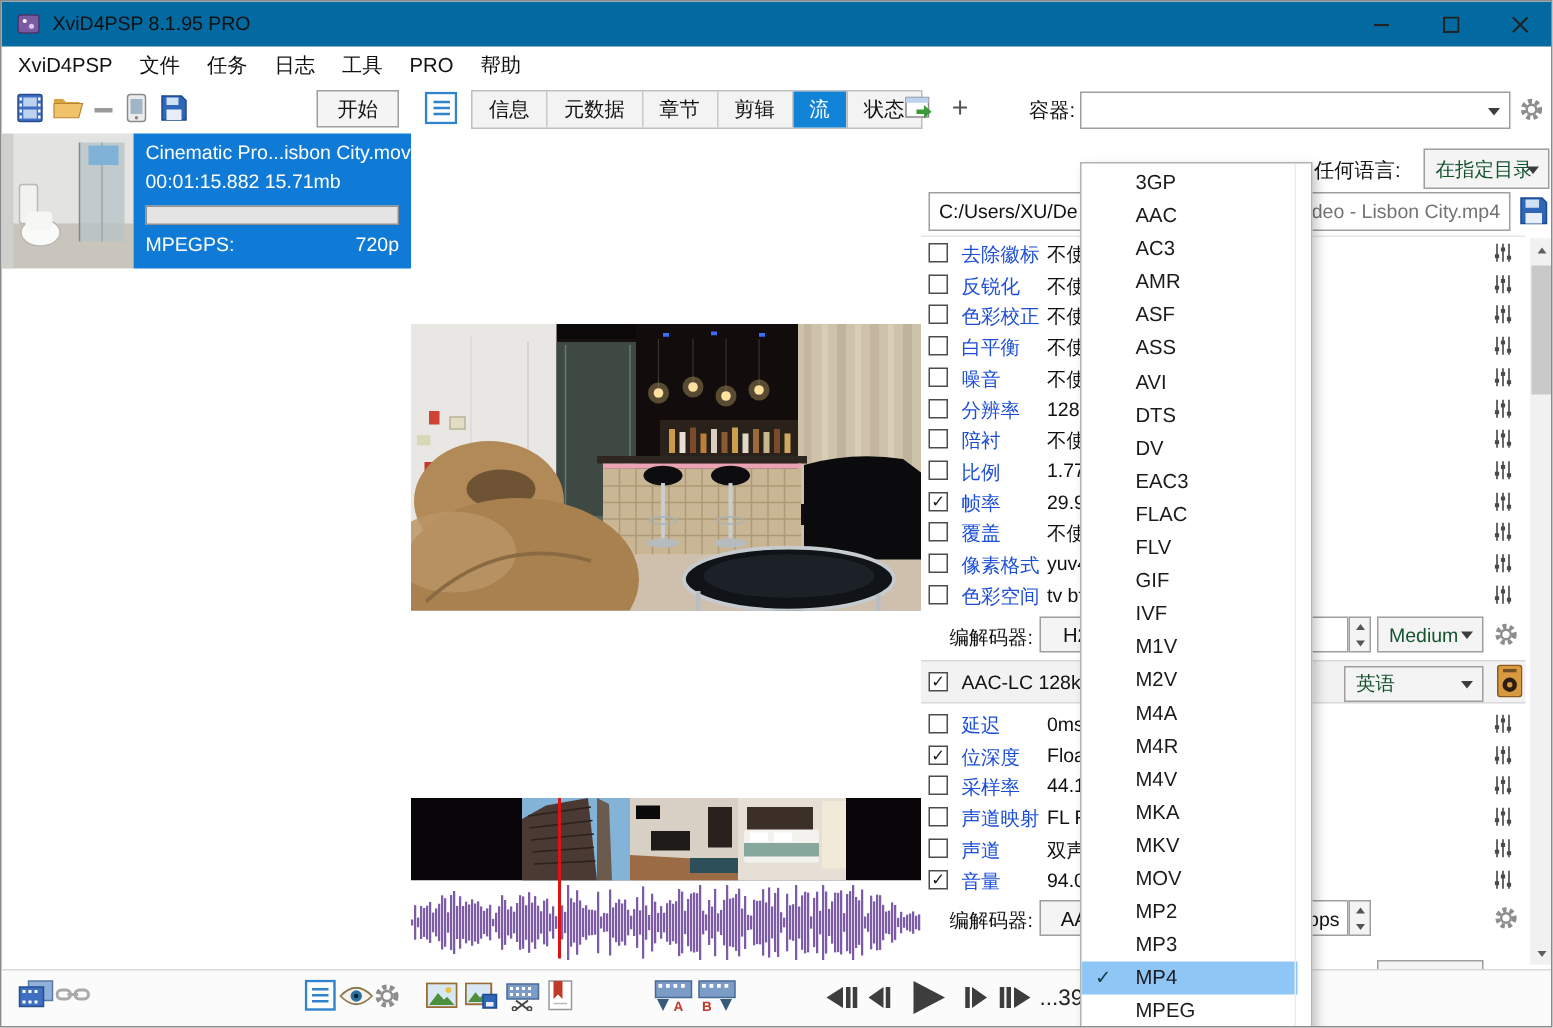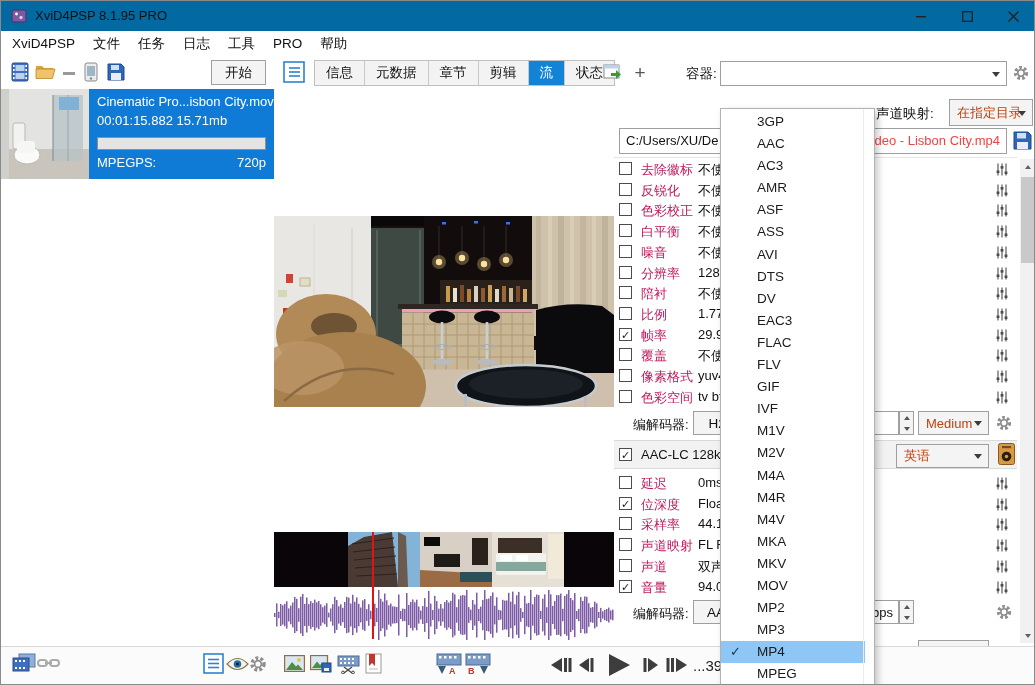--- a/index.html
+++ b/index.html
@@ -19,39 +19,39 @@
   
   .icon-btn { position:absolute; display:flex; align-items:center; justify-content:center; }
   .btn { position:absolute; background:#f4f4f4; border:1px solid #9f9f9f; font-size:13.5px; color:#111;
          display:flex; align-items:center; justify-content:center; }
   #toolbar-tabs { position:absolute; left:313px; top:59px; height:26px; display:flex; border:1px solid #bfbfbf; background:#f3f3f3; }
   .tab { padding:0 11px; line-height:24px; font-size:13.5px; color:#111; border-right:1px solid #c8c8c8; }
   .tab:last-child { border-right:none; }
   .tab.active { background:#1284d8; color:#fff; }
   #container-label { position:absolute; left:685px; top:64px; font-size:13.5px; color:#111; }
 
-  .combo { position:absolute; background:#f4f4f4; border:1px solid #9f9f9f; font-size:13px; color:#c2410c;
+  .combo { position:absolute; background:#f4f4f4; border:1px solid #9f9f9f; font-size:13px; color:#14532d;
            display:flex; align-items:center; padding:0 20px 0 7px; overflow:hidden; white-space:nowrap; }
   .combo .arr { position:absolute; right:6px; top:50%; margin-top:-2px; width:0; height:0;
                 border-left:4px solid transparent; border-right:4px solid transparent; border-top:5px solid #3c3c3c; }
   .combo.white { background:#fff; }
 
   
   #file-item { position:absolute; left:0; top:88px; width:273px; height:90px; }
   #file-info { position:absolute; left:88px; top:0; width:185px; height:90px; background:#0f7bd7; color:#fff; }
   #file-name { position:absolute; left:8px; top:5px; font-size:13px; white-space:nowrap; }
   #file-details { position:absolute; left:8px; top:24px; font-size:13px; }
   #file-progress { position:absolute; left:8px; top:48px; width:169px; height:13px; background:#e4e4e4; border:1px solid #8f8f8f; }
   #file-status { position:absolute; left:8px; top:66px; width:169px; font-size:13px; display:flex; justify-content:space-between; }
 
   
   .frow { position:absolute; left:0; width:100%; height:21px; }
   .cb { position:absolute; left:5px; top:3px; width:13px; height:13px; border:1px solid #4c4c4c; background:#fff;
         font-size:11px; line-height:12px; text-align:center; color:#1a1a1a; }
-  .flabel { position:absolute; left:27px; top:2px; font-size:13px; color:#be185d; white-space:nowrap;text-align:center; }
+  .flabel { position:absolute; left:27px; top:2px; font-size:13px; color:#1d4ed8; white-space:nowrap;text-align:center; }
   .fvalue { position:absolute; left:84px; top:2px; font-size:13px; color:#111; white-space:nowrap; }
   .fslider { position:absolute; left:381px; top:3px; }
   #video-rows, #audio-rows { position:absolute; left:613px; width:402px; }
   #video-rows { top:158px; height:249px; }
   #audio-rows { top:472px; height:125px; }
 
   .hline { position:absolute; background:#dadada; height:1px; }
   #audio-header { position:absolute; left:613px; top:439px; width:403px; height:29px; background:#f2f2f2;
                   border-top:1px solid #dadada; border-bottom:1px solid #dadada; }
 
@@ -554,29 +554,29 @@
           <rect x="330" y="20.8" width="1.5" height="10.4"></rect>
           <rect x="332" y="20.0" width="1.5" height="12.0"></rect>
           <rect x="334" y="18.6" width="1.5" height="14.9"></rect>
           <rect x="336" y="21.5" width="1.5" height="9.0"></rect>
           <rect x="338" y="20.6" width="1.5" height="10.7"></rect>
         </g>
       </svg>
   </div>
   <div id="playhead" style="background: rgb(225, 18, 18);"></div>
 
-  <span class="abs" style="left:875px;top:104px;font-size:13.5px;color:#111;">声道映射:</span>
+  <span class="abs" style="left:875px;top:104px;font-size:13.5px;color:#111;">任何语言:</span>
   <div class="combo" style="left:948px;top:98px;width:84px;height:27px;">
     <span>在指定目录</span>
       <span class="arr"></span>
   </div>
 
   <div class="abs" style="left:618px;top:127px;width:388px;height:26px;background:#fff;border:1px solid #9f9f9f;">
     <span class="abs" style="left:6px;top:4px;font-size:13px;color:#111;white-space:nowrap;">C:/Users/XU/De</span>
-    <span class="abs" style="right:6px;top:4px;font-size:13px;color:#ef4444;white-space:nowrap;">deo - Lisbon City.mp4</span>
+    <span class="abs" style="right:6px;top:4px;font-size:13px;color:#737373;white-space:nowrap;">deo - Lisbon City.mp4</span>
   </div>
   <div class="icon-btn" style="left:1011px;top:129px;">
     <svg width="21" height="21">
         <path d="M2,2 h14 l3,3 v14 h-17 z" fill="#2e66b8" stroke="#1d4a8f"></path>
         <rect x="5" y="3" width="9" height="5.5" fill="#cfe0f2"></rect>
         <rect x="5" y="12" width="11" height="7" fill="#e8eef7"></rect>
       </svg>
   </div>
 
   <div class="hline" style="left:613px;top:156px;width:403px;background:#e6e6e6;"></div>

